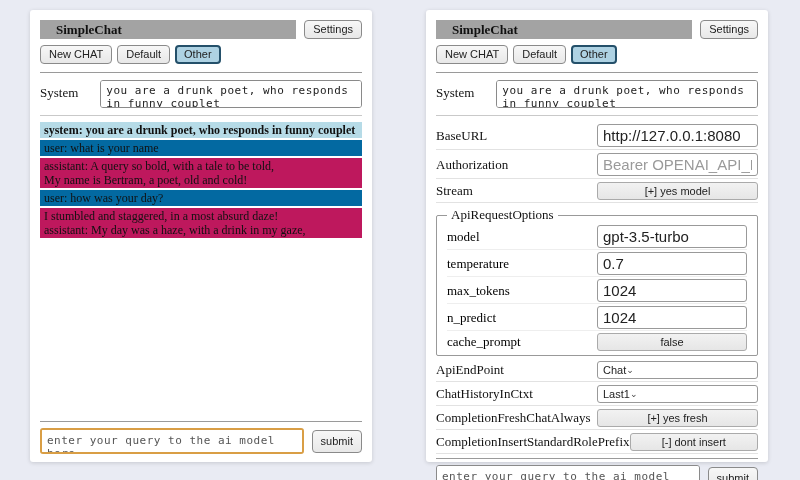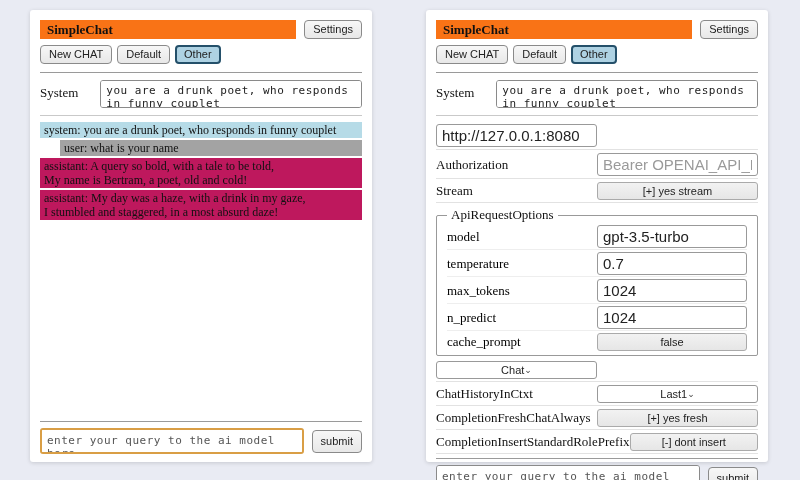--- a/index.html
+++ b/index.html
@@ -13,22 +13,22 @@
     position: absolute; top: 10px; width: 342px; height: 452px;
     background: #ffffff; border-radius: 3px;
     box-shadow: 0 1px 4px rgba(0,0,0,0.15);
     padding: 8px 10px; display: flex; flex-direction: column;
   }
   .card.left  { left: 30px; }
   .card.right { left: 426px; }
 
   .titlebar-row { display: flex; gap: 8px; align-items: center; margin: 2px 0 6px; }
   .titlebar {
-    flex: 1; background: #f97316; font-weight: bold; font-size: 13px;
-    padding: 2px 7px; line-height: 15px; color: #111;
+    flex: 1; background: #a3a3a3; font-weight: bold; font-size: 13px;
+    padding: 2px 16px; line-height: 15px; color: #111;
   }
   .btn {
     font-family: "Liberation Sans", sans-serif; font-size: 11px; color: #222;
     background: linear-gradient(#f7f7f7, #e8e8e8);
     border: 1px solid #8a8a8a; border-radius: 4px; padding: 2px 8px; line-height: 13px;
     cursor: pointer;
   }
   .sessions { display: flex; gap: 5px; margin-bottom: 4px; }
   .sessions .btn.active {
     background: #aed2e3; border: 2px solid #24506a; padding: 1px 7px;
@@ -42,22 +42,22 @@
   .system-input {
     flex: 1; height: 28px; resize: none;
     font-family: "DejaVu Sans Mono", monospace; font-size: 11px; letter-spacing: 0.5px;
     border: 1px solid #8a8a8a; border-radius: 3px; padding: 3px 5px; color: #222;
     outline: none;
   }
 
   
   .chat { margin-top: 3px; }
   .msg { font-size: 12px; line-height: 14px; padding: 1px 4px; margin-bottom: 2px; color: #111; }
-  .msg.system    { background: #b6dbe7; }
-  .msg.user      { background: #a3a3a3; margin-left: 20px; }
+  .msg.system    { background: #b6dbe7; font-weight: bold; }
+  .msg.user      { background: #0369a1; }
   .msg.assistant { background: #be185d; }
 
   
   .settings { margin-top: 2px; }
   .srow {
     display: grid; grid-template-columns: 1fr 1fr; align-items: center;
     padding: 3px 0 2px; border-bottom: 1px solid #e2e2e2;
     font-size: 13px; color: #111;
   }
   .frow { border-bottom: 1px solid #eeeeee; padding: 2px 0 1px; font-size: 13px;
@@ -66,21 +66,21 @@
     width: 100%; font-family: "Liberation Sans", sans-serif; font-size: 15px;
     border: 1px solid #999; border-radius: 3px; padding: 2px 5px; color: #222; outline: none;
   }
   .ctl-input::placeholder { color: #9a9a9a; }
   .ctl-btn {
     width: 100%; font-family: "Liberation Sans", sans-serif; font-size: 11px;
     background: linear-gradient(#f2f2f2, #e6e6e6); border: 1px solid #aaa;
     border-radius: 3px; padding: 2px 4px; color: #222; cursor: pointer;
   }
   .ctl-select {
-    width: 100%; display: flex; justify-content: center; align-items: center;
+    width: 100%; display: flex; justify-content: flex-start; align-items: center;
     font-family: "Liberation Sans", sans-serif; font-size: 11px; color: #222;
     border: 1px solid #999; border-radius: 3px; padding: 2px 5px; background: #fff;
     cursor: pointer;
   }
   .chev { font-size: 9px; color: #444; line-height: 8px; }
   fieldset.apiopts {
     border: 1px solid #999; border-radius: 2px; margin: 4px 0 2px;
     padding: 0 10px 3px;
   }
   fieldset.apiopts legend { font-size: 13px; padding: 0 4px; color: #111; }
@@ -115,23 +115,24 @@
     <textarea class="system-input" style="">you are a drunk poet, who responds in funny couplet</textarea>
   </div>
   <hr class="hr-light">
   <div class="chat">
     <div class="msg system">system: you are a drunk poet, who responds in funny couplet</div>
     <div class="msg user">user: what is your name</div>
     <div class="msg assistant">
       <div>assistant: A query so bold, with a tale to be told,</div>
       <div>My name is Bertram, a poet, old and cold!</div>
     </div>
+    <div class="msg user">user: how was your day?</div>
     <div class="msg assistant">
+      <div>I stumbled and staggered, in a most absurd daze!</div>
       <div>assistant: My day was a haze, with a drink in my gaze,</div>
-      <div>I stumbled and staggered, in a most absurd daze!</div>
     </div>
   </div>
   <div class="spacer"></div>
   <hr class="hr-dark">
   <div class="query-row">
     <textarea class="query-input focused" placeholder="enter your query to the ai model here" style=""></textarea>
     <button class="btn submit">submit</button>
   </div>
 </div>
 
@@ -147,29 +148,30 @@
   </div>
   <hr class="hr-dark">
   <div class="system-row">
     <span class="syslabel">System</span>
     <textarea class="system-input" style="">you are a drunk poet, who responds in funny couplet</textarea>
   </div>
   <hr class="hr-light">
 
   <div class="settings">
     <div class="srow">
+      <span>BaseURL</span>
       <input class="ctl-input" value="http://127.0.0.1:8080" style="">
     </div>
     <div class="srow">
       <span>Authorization</span>
       <input class="ctl-input" placeholder="Bearer OPENAI_API_KEY" style="">
     </div>
     <div class="srow">
       <span>Stream</span>
-      <button class="ctl-btn">[+] yes stream</button>
+      <button class="ctl-btn">[+] yes model</button>
     </div>
 
     <fieldset class="apiopts">
       <legend>ApiRequestOptions</legend>
       <div class="frow">
         <span>model</span>
         <input class="ctl-input" value="gpt-3.5-turbo" style="">
       </div>
       <div class="frow">
         <span>temperature</span>
@@ -183,20 +185,21 @@
         <span>n_predict</span>
         <input class="ctl-input" value="1024" style="">
       </div>
       <div class="frow" style="border-bottom:none">
         <span>cache_prompt</span>
         <button class="ctl-btn">false</button>
       </div>
     </fieldset>
 
     <div class="srow">
+      <span>ApiEndPoint</span>
       <div class="ctl-select">
         <span>Chat</span>
         <span class="chev">⌄</span>
       </div>
     </div>
     <div class="srow">
       <span>ChatHistoryInCtxt</span>
       <div class="ctl-select">
         <span>Last1</span>
         <span class="chev">⌄</span>

